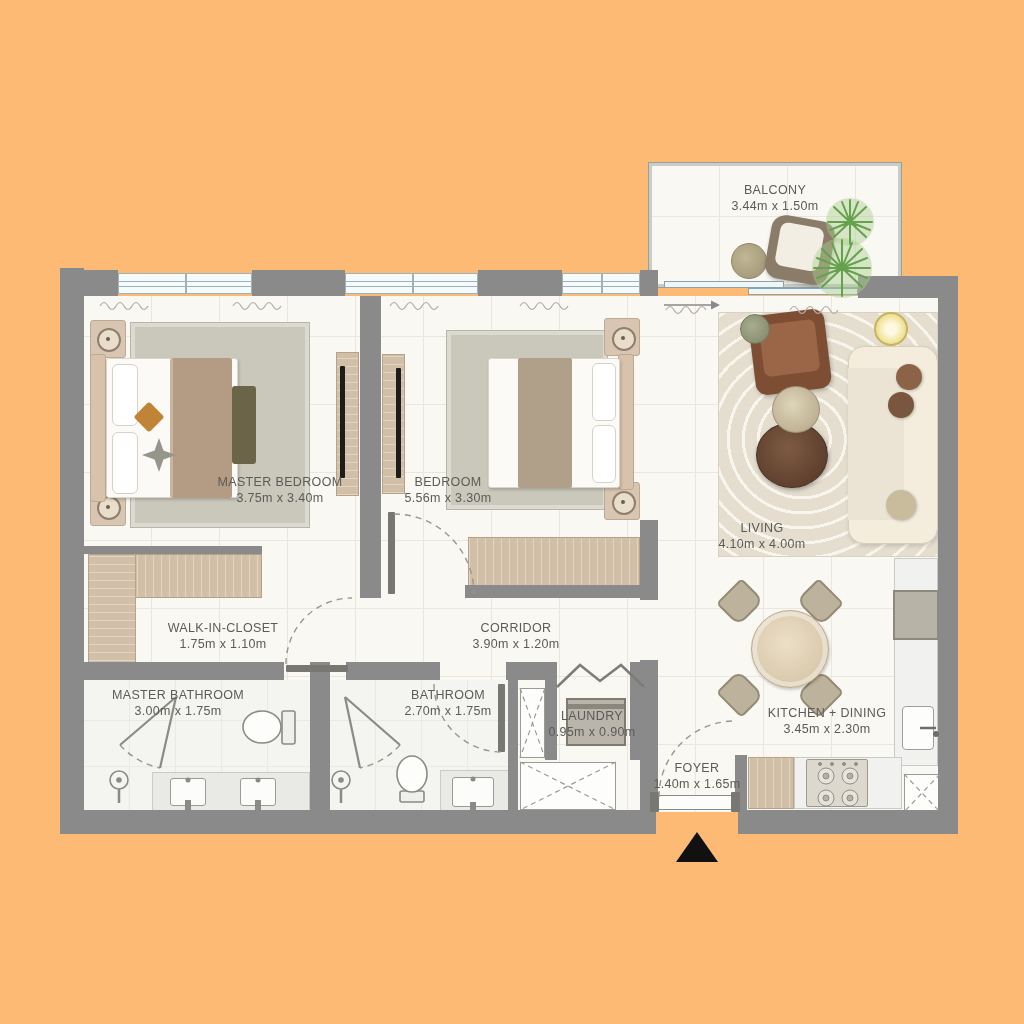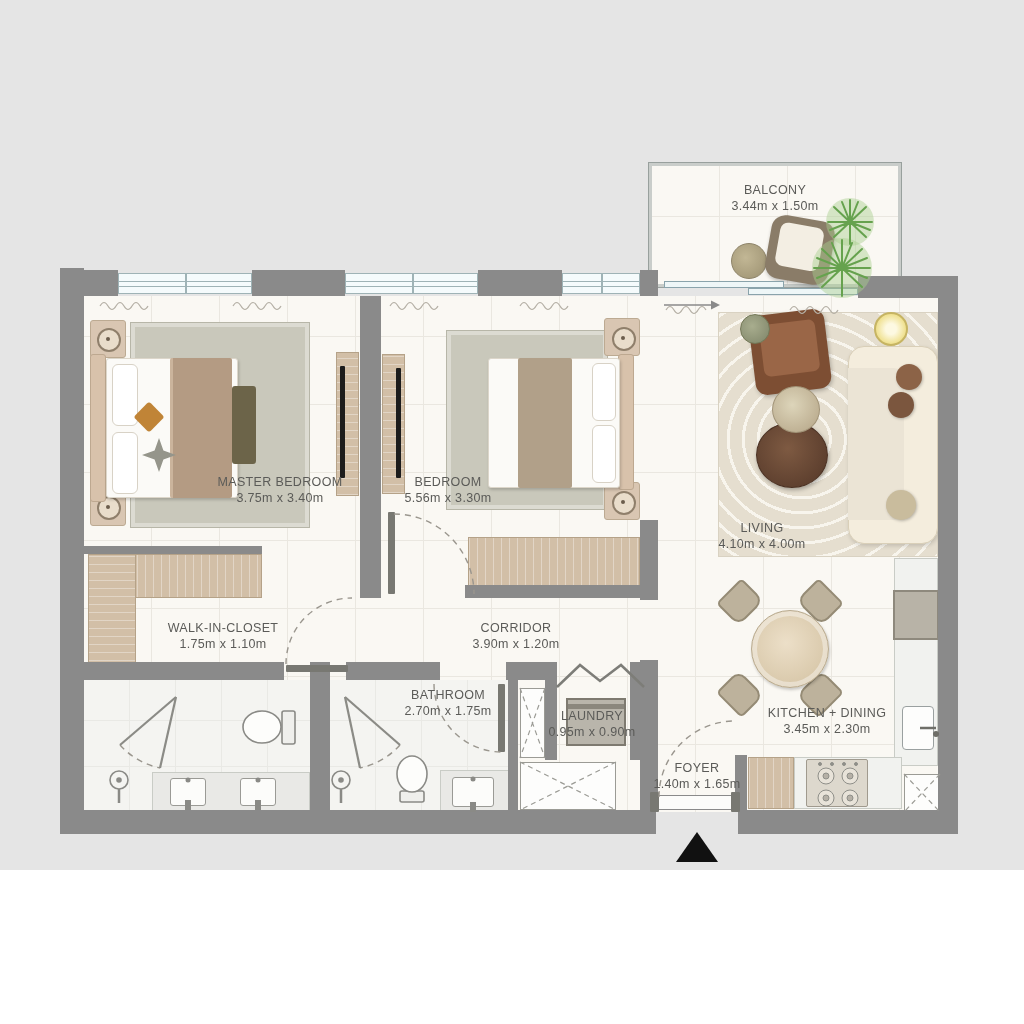--- a/index.html
+++ b/index.html
@@ -1,16 +1,16 @@
 <!DOCTYPE html>
 <html><head>
 <meta charset="utf-8">
 <style>
   html,body{margin:0;padding:0;background:#fff}
-  #canvas{position:relative;width:1024px;height:870px;background:#e5e5e5;font-family:"Liberation Sans",sans-serif;overflow:hidden}
+  #canvas{position:relative;width:1024px;height:1024px;background:#fdba74;font-family:"Liberation Sans",sans-serif;overflow:hidden}
   .abs{position:absolute}
   
   .floor{position:absolute;z-index:1;background:
     repeating-linear-gradient(0deg,transparent 0 67px,#eae7e0 67px 68px),
     repeating-linear-gradient(90deg,transparent 0 67px,#eae7e0 67px 68px),
     #faf8f3;}
   .floor-bath{position:absolute;z-index:2;background:
     repeating-linear-gradient(0deg,transparent 0 45px,#e9e9e5 45px 46px),
     repeating-linear-gradient(90deg,transparent 0 45px,#e9e9e5 45px 46px),
     #f4f4f1;}
@@ -301,20 +301,24 @@
     <span>4.10m x 4.00m</span>
   </div>
   <div class="rlabel" style="left:223px;top:620px">
     <span>WALK-IN-CLOSET</span>
     <span>1.75m x 1.10m</span>
   </div>
   <div class="rlabel" style="left:516px;top:620px">
     <span>CORRIDOR</span>
     <span>3.90m x 1.20m</span>
   </div>
+  <div class="rlabel" style="left:178px;top:687px">
+    <span>MASTER BATHROOM</span>
+    <span>3.00m x 1.75m</span>
+  </div>
   <div class="rlabel" style="left:448px;top:687px">
     <span>BATHROOM</span>
     <span>2.70m x 1.75m</span>
   </div>
   <div class="rlabel" style="left:592px;top:708px">
     <span>LAUNDRY</span>
     <span>0.95m x 0.90m</span>
   </div>
   <div class="rlabel" style="left:697px;top:760px">
     <span>FOYER</span>

